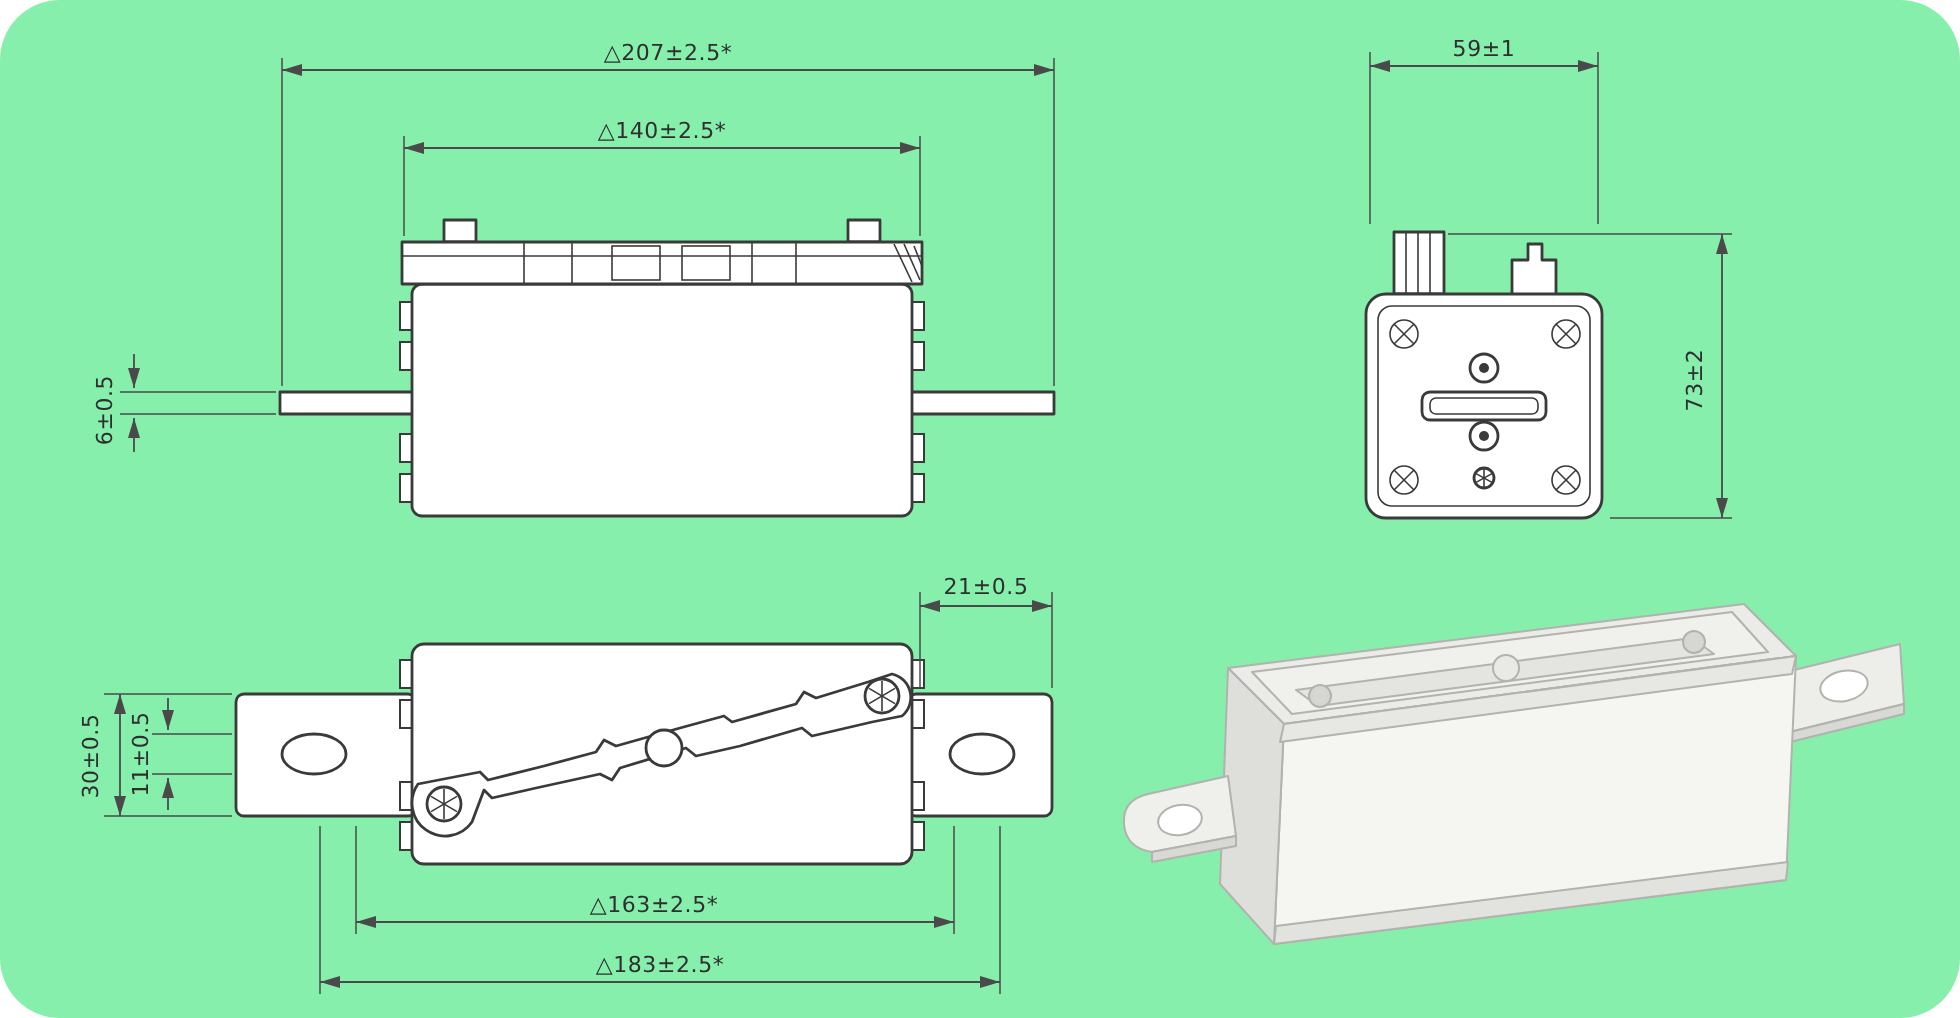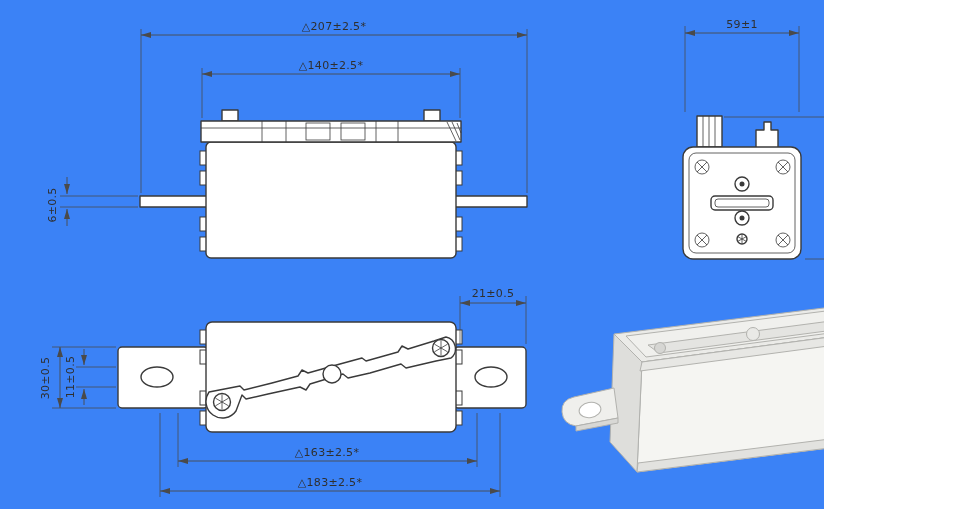--- a/index.html
+++ b/index.html
@@ -1,17 +1,17 @@
 <!DOCTYPE html>
 <html><head>
 <meta charset="utf-8">
 <style>
   html,body{margin:0;padding:0;background:#ffffff;}
   body{width:980px;height:509px;font-family:"DejaVu Sans",sans-serif;}
-  .canvas{position:relative;width:824px;height:509px;background:#3b82f6;overflow:hidden;}
+  .canvas{position:relative;width:980px;height:509px;background:#86efac;overflow:hidden;border-radius:30px;}
   svg{display:block;}
   
   .outline{fill:#ffffff;stroke:#3a3a3a;stroke-width:1.4;stroke-linejoin:round;}
   .rib{fill:#ffffff;stroke:#3a3a3a;stroke-width:1;}
   .detail{fill:none;stroke:#3a3a3a;stroke-width:0.8;}
   .fillDark{fill:#3a3a3a;stroke:none;}
   
   .ext{stroke:#4a4a4a;stroke-width:0.75;fill:none;}
   .dim-line{stroke:#4a4a4a;stroke-width:0.9;fill:none;}
   text.dim{font-family:"DejaVu Sans",sans-serif;font-size:11px;fill:#2f2f2f;

